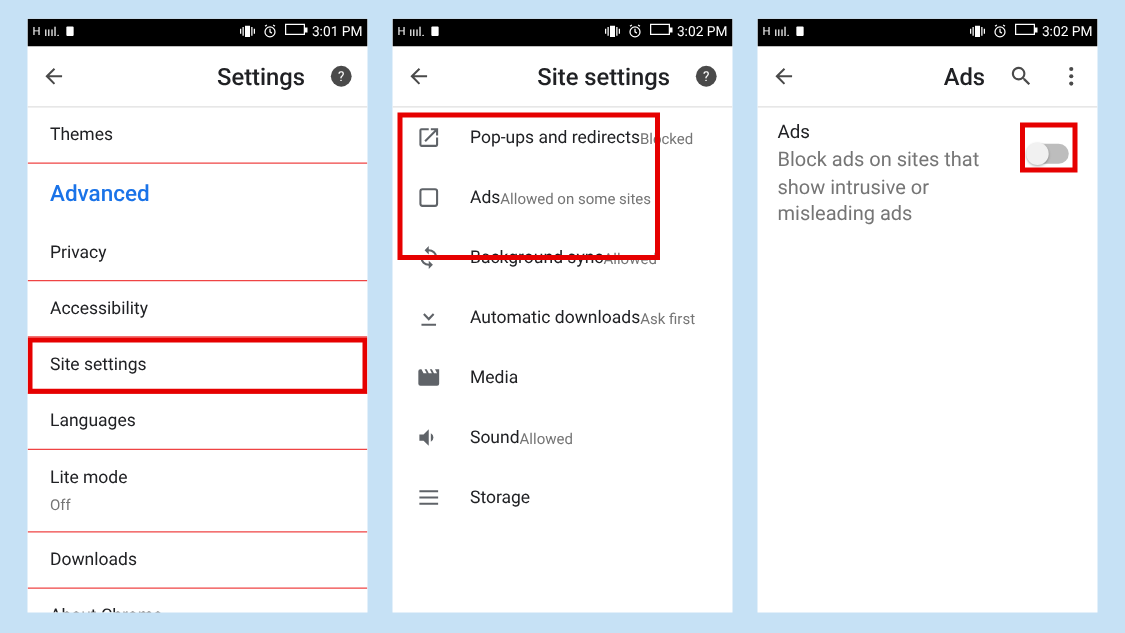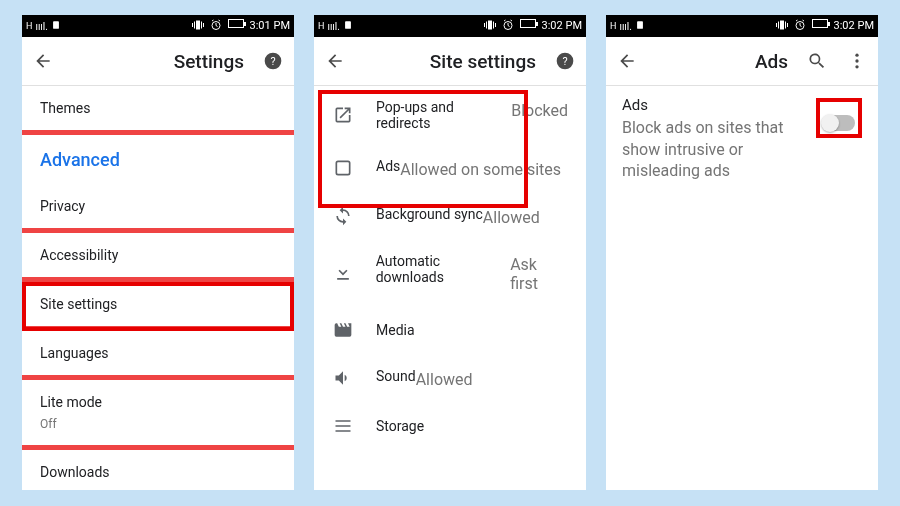--- a/index.html
+++ b/index.html
@@ -56,21 +56,21 @@
     justify-content: center;
   }
   .header-icon svg, .back-arrow svg { width: 20px; height:20px; fill:#4a4a4a;}
   .back-arrow svg{ fill:#4a4a4a;}
   .divider { border-top: 1px solid #e0e0e0; }
   .list { flex: 1; overflow: hidden; }
   .item {
     padding: 14px 18px;
     font-size: 14px;
     color: #202124;
-    border-bottom: 5px solid #ef4444;
+    border-bottom: 1px solid #ef4444;
     display: flex;
     flex-direction: column;
     justify-content: center;
   }
   .item .sub { font-size: 12px; color: #757575; margin-top:7px;}
   .section-label {
     color: #1a73e8;
     font-size: 18px;
     font-weight: 500;
     padding: 14px 18px;
@@ -88,21 +88,21 @@
   .site-icon {
     width: 22px;
     height: 22px;
     display: flex;
     align-items: center;
     justify-content: center;
   }
   .site-icon svg { width:20px;height:20px;fill:#5f6368;}
   .site-text { display: flex; flex-direction: row; }
   .site-text .label { font-size: 14px; color: #202124; }
-  .site-text .sub { font-size: 16px; color: #757575; margin-top:2px;}
+  .site-text .sub { font-size: 12px; color: #757575; margin-top:2px;}
   .highlight-box {
     position: absolute;
     border: 4.5px solid #e60000;
     pointer-events: none;
   }
   
   .ads-body {
     padding: 10px 16px;
     position: relative;
   }

